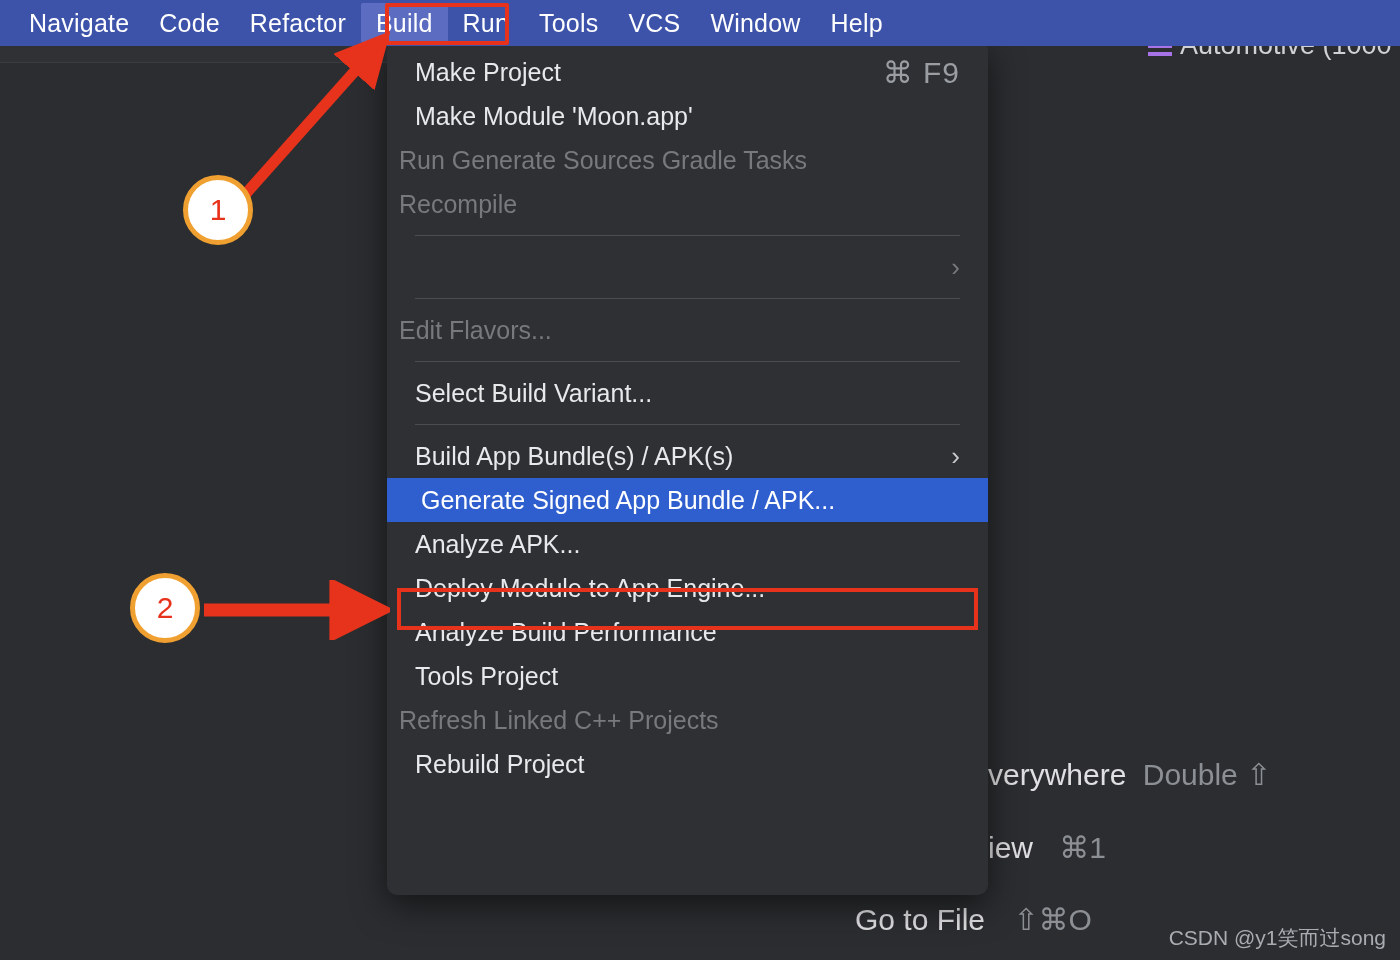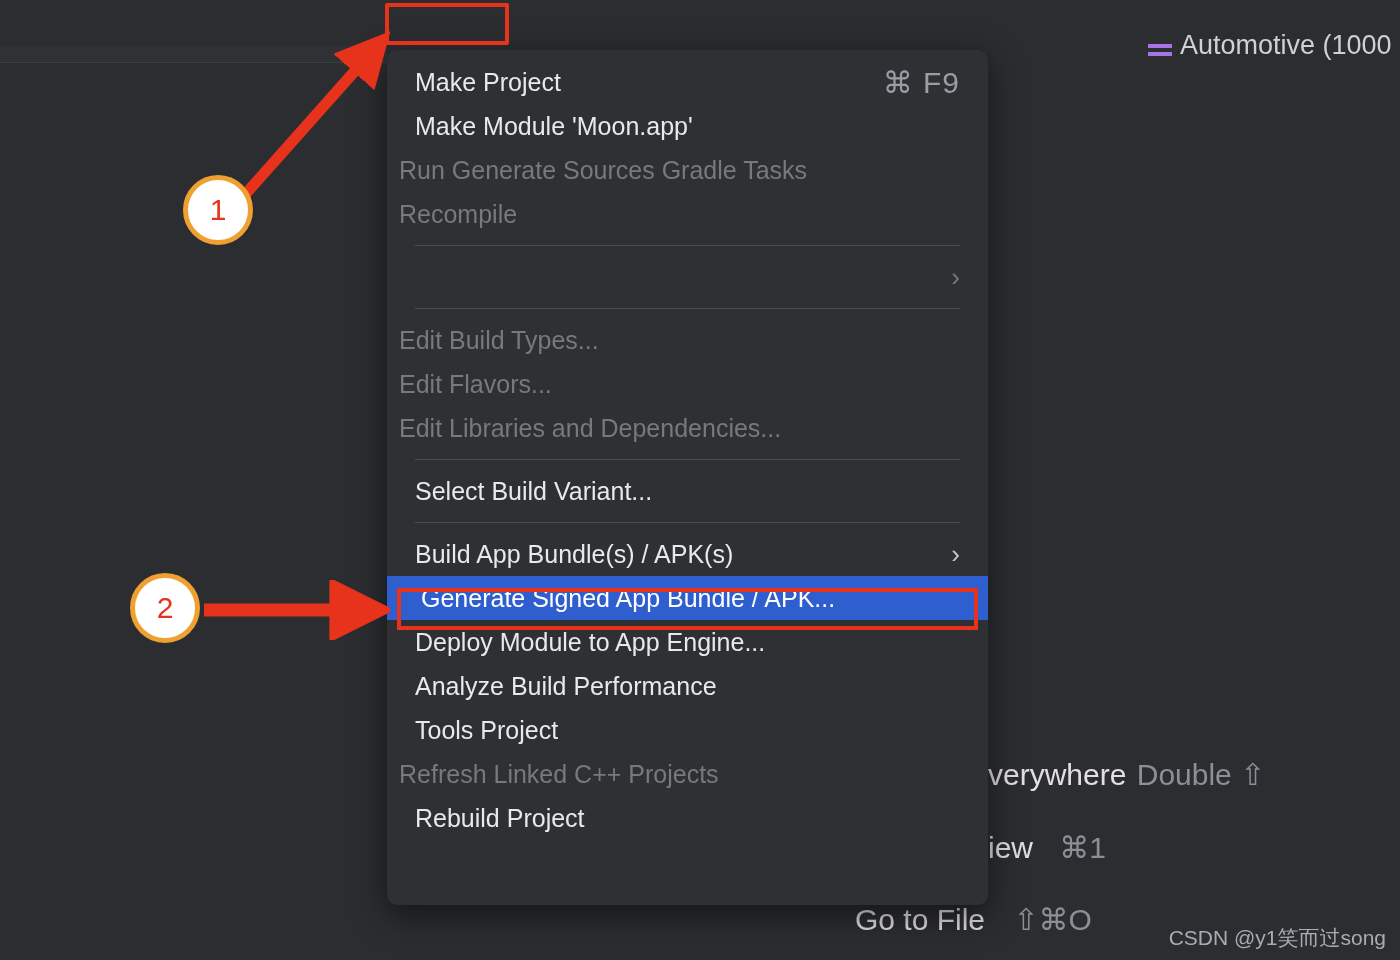--- a/index.html
+++ b/index.html
@@ -92,21 +92,21 @@
     background: #a973e8;
     display: block;
   }
   #bg-topright .chip i:nth-child(1) { top: 4px; }
   #bg-topright .chip i:nth-child(2) { top: 12px; }
 
   
   #menu {
     position: absolute;
     left: 387px;
-    top: 50px;
+    top: 40px;
     width: 601px;
     height: 855px;
     background: #2e3034;
     border-radius: 10px;
     box-shadow: 0 10px 34px rgba(0,0,0,0.55);
     z-index: 20;
     box-sizing: border-box;
     padding-top: 10px;
     overflow: hidden;
   }
@@ -215,33 +215,44 @@
 <div id="screen">
 
   <div id="left-chrome"></div>
 
   <div id="bg-topright">
     <span class="chip"><i></i><i></i></span><span>Automotive (1000</span>
   </div>
 
   <div class="bg-text" style="left:988px; top:757px;">
     <span>verywhere</span>
-    <span class="key" style="margin-left:2px;">Double ⇧</span>
+    <span class="key" style="margin-left:8px;">Double ⇧</span>
   </div>
 
   <div class="bg-text" style="left:988px; top:830px;">
     <span>iew</span>
     <span class="key" style="margin-left:18px;">⌘1</span>
   </div>
 
   <div class="bg-text" style="left:855px; top:902px;">
     <span>Go to File</span>
     <span class="key" style="margin-left:20px;">⇧⌘O</span>
   </div>
 
+  <div id="menubar">
+    <div class="mb-item">Navigate</div>
+    <div class="mb-item">Code</div>
+    <div class="mb-item">Refactor</div>
+    <div class="mb-item active">Build</div>
+    <div class="mb-item">Run</div>
+    <div class="mb-item">Tools</div>
+    <div class="mb-item">VCS</div>
+    <div class="mb-item">Window</div>
+    <div class="mb-item">Help</div>
+  </div>
   <div id="build-highlight"></div>
 
   <div id="menu">
 
     <div class="mi">
       <span class="label">Make Project</span>
       <span class="accel">⌘ F9</span>
     </div>
 
     <div class="mi">
@@ -257,49 +268,46 @@
     </div>
 
     <div class="sep"></div>
 
     <div class="mi disabled">
       <span class="chev">›</span>
     </div>
 
     <div class="sep"></div>
 
-    <div class="mi disabled">
-      <span class="label">Edit Build Types...</span>
-    </div>
 
     <div class="mi disabled">
       <span class="label">Edit Flavors...</span>
     </div>
 
-    <div class="mi disabled">
-      <span class="label">Edit Libraries and Dependencies...</span>
-    </div>
 
     <div class="sep"></div>
 
     <div class="mi">
       <span class="label">Select Build Variant...</span>
     </div>
 
     <div class="sep"></div>
 
     <div class="mi">
       <span class="label">Build App Bundle(s) / APK(s)</span>
       <span class="chev">›</span>
     </div>
 
     <div class="mi selected">
       <span class="label">Generate Signed App Bundle / APK...</span>
     </div>
 
+    <div class="mi">
+      <span class="label">Analyze APK...</span>
+    </div>
 
     <div class="mi">
       <span class="label">Deploy Module to App Engine...</span>
     </div>
 
     <div class="mi">
       <span class="label">Analyze Build Performance</span>
     </div>
 
     <div class="mi">

